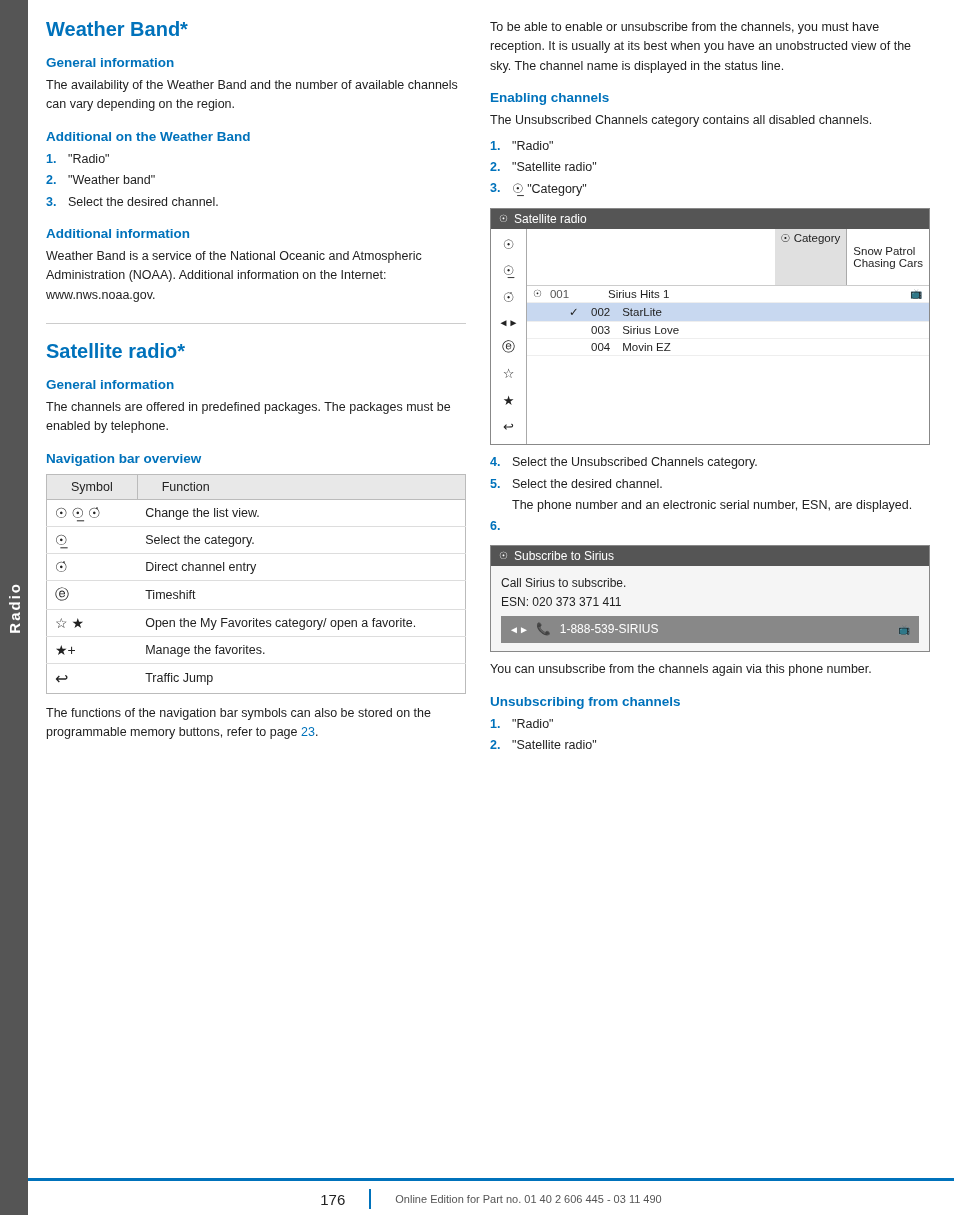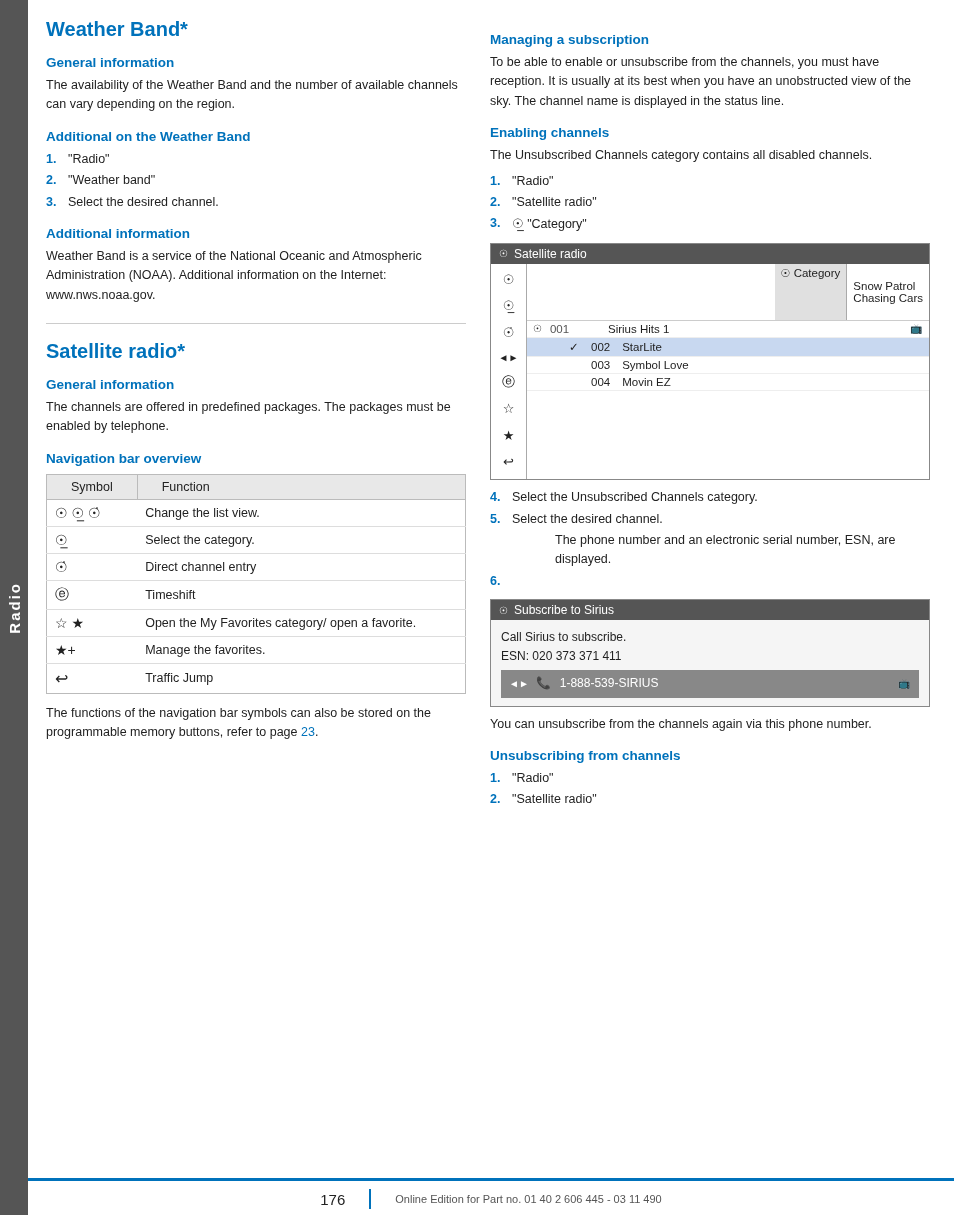--- a/index.html
+++ b/index.html
@@ -363,21 +363,20 @@
             </tr>
           </tbody>
         </table>
 
         <p class="body-text">The functions of the navigation bar symbols can also be stored on the programmable memory buttons, refer to page <span class="link-color">23</span>.</p>
 
       </div>
 
       <div class="col-right">
 
-        <div class="section-title">Managing a subscription</div>
         <p class="body-text">To be able to enable or unsubscribe from the channels, you must have reception. It is usually at its best when you have an unobstructed view of the sky. The channel name is displayed in the status line.</p>
 
         <div class="section-title">Enabling channels</div>
         <p class="body-text">The Unsubscribed Channels category contains all disabled channels.</p>
 
         <ol class="numbered-list">
           <li>
               <span class="list-num">1.</span>
               <span>"Radio"</span>
             </li>
@@ -431,42 +430,42 @@
               <div class="ui-channel-row selected">
                 <span class="ui-channel-num"></span>
                 <span class="ui-channel-check">✓</span>
                 <span>002</span>
                 <span style="margin-left:4px;">StarLite</span>
               </div>
               <div class="ui-channel-row">
                 <span class="ui-channel-num"></span>
                 <span class="ui-channel-check"></span>
                 <span>003</span>
-                <span style="margin-left:4px;">Symbol Love</span>
+                <span style="margin-left:4px;">Sirius Love</span>
               </div>
               <div class="ui-channel-row">
                 <span class="ui-channel-num"></span>
                 <span class="ui-channel-check"></span>
                 <span>004</span>
                 <span style="margin-left:4px;">Movin EZ</span>
               </div>
             </div>
           </div>
         </div>
 
         <ol class="numbered-list">
           <li>
             <span class="list-num">4.</span>
             <span>Select the Unsubscribed Channels category.</span>
           </li>
           <li>
             <span class="list-num">5.</span>
             <span>
               Select the desired channel.<br>
-              <span style="display:block; margin-top:2px;margin-left:43px;">The phone number and an electronic serial number, ESN, are displayed.</span>
+              <span style="display:block; margin-top:2px;">The phone number and an electronic serial number, ESN, are displayed.</span>
             </span>
           </li>
           <li>
             <span class="list-num">6.</span>
           </li>
         </ol>
 
         <div class="subscribe-mockup">
           <div class="subscribe-header">
             <span style="font-size:10px;">☉</span>

